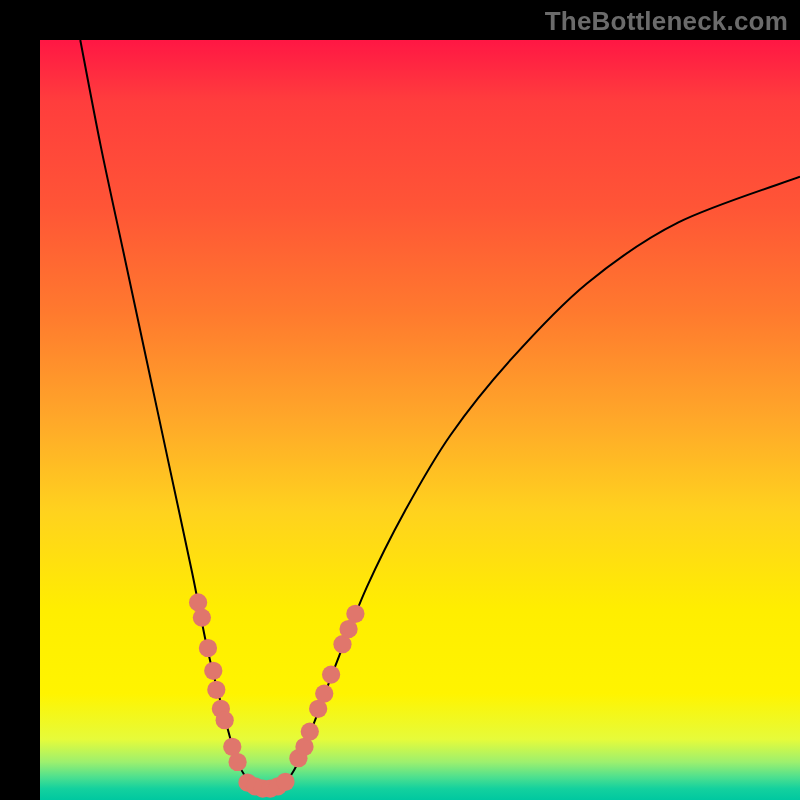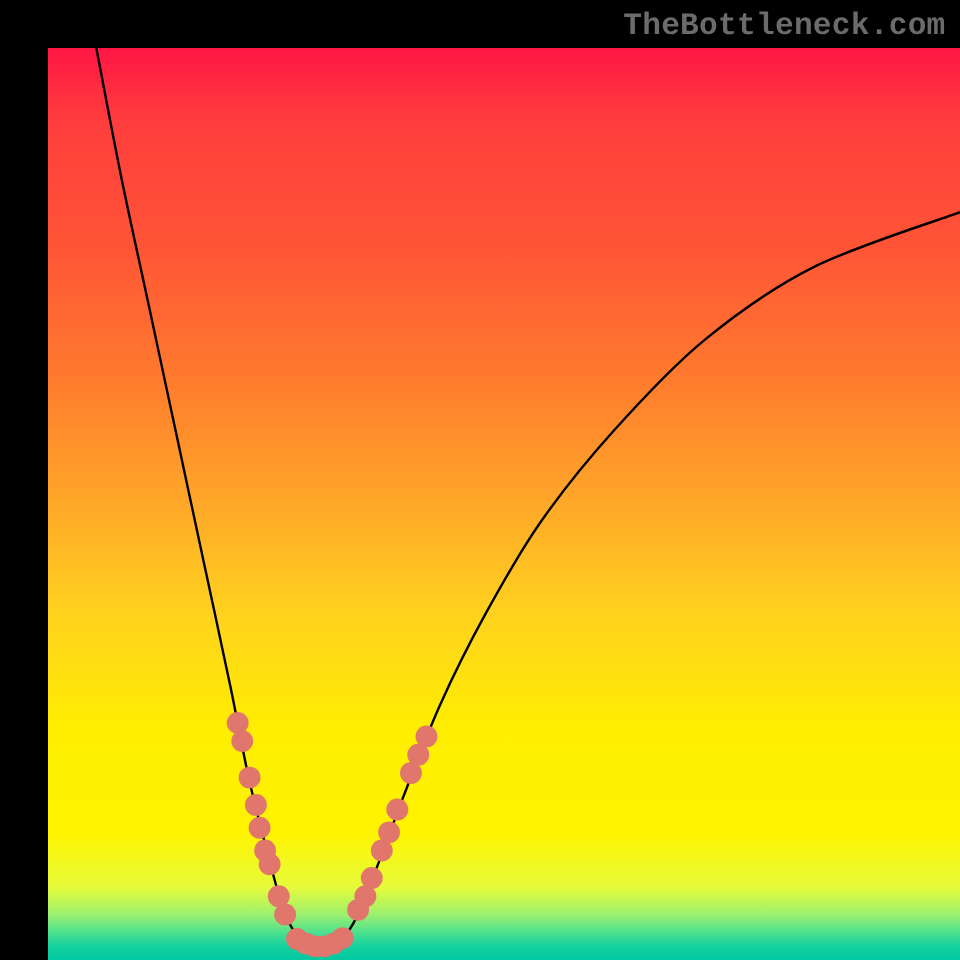--- a/index.html
+++ b/index.html
@@ -7,21 +7,21 @@
     padding: 0;
     width: 800px;
     height: 800px;
     background: #000;
     overflow: hidden;
   }
   .watermark {
     position: absolute;
     top: 6px;
     right: 12px;
-    font-family: Liberation Mono, monospace;
+    font-family: Liberation Sans, sans-serif;
     font-size: 26px;
     font-weight: 600;
     color: #6b6b6b;
     letter-spacing: 0.2px;
     z-index: 10;
   }
   .chart-area {
     position: absolute;
     left: 40px;
     top: 40px;

